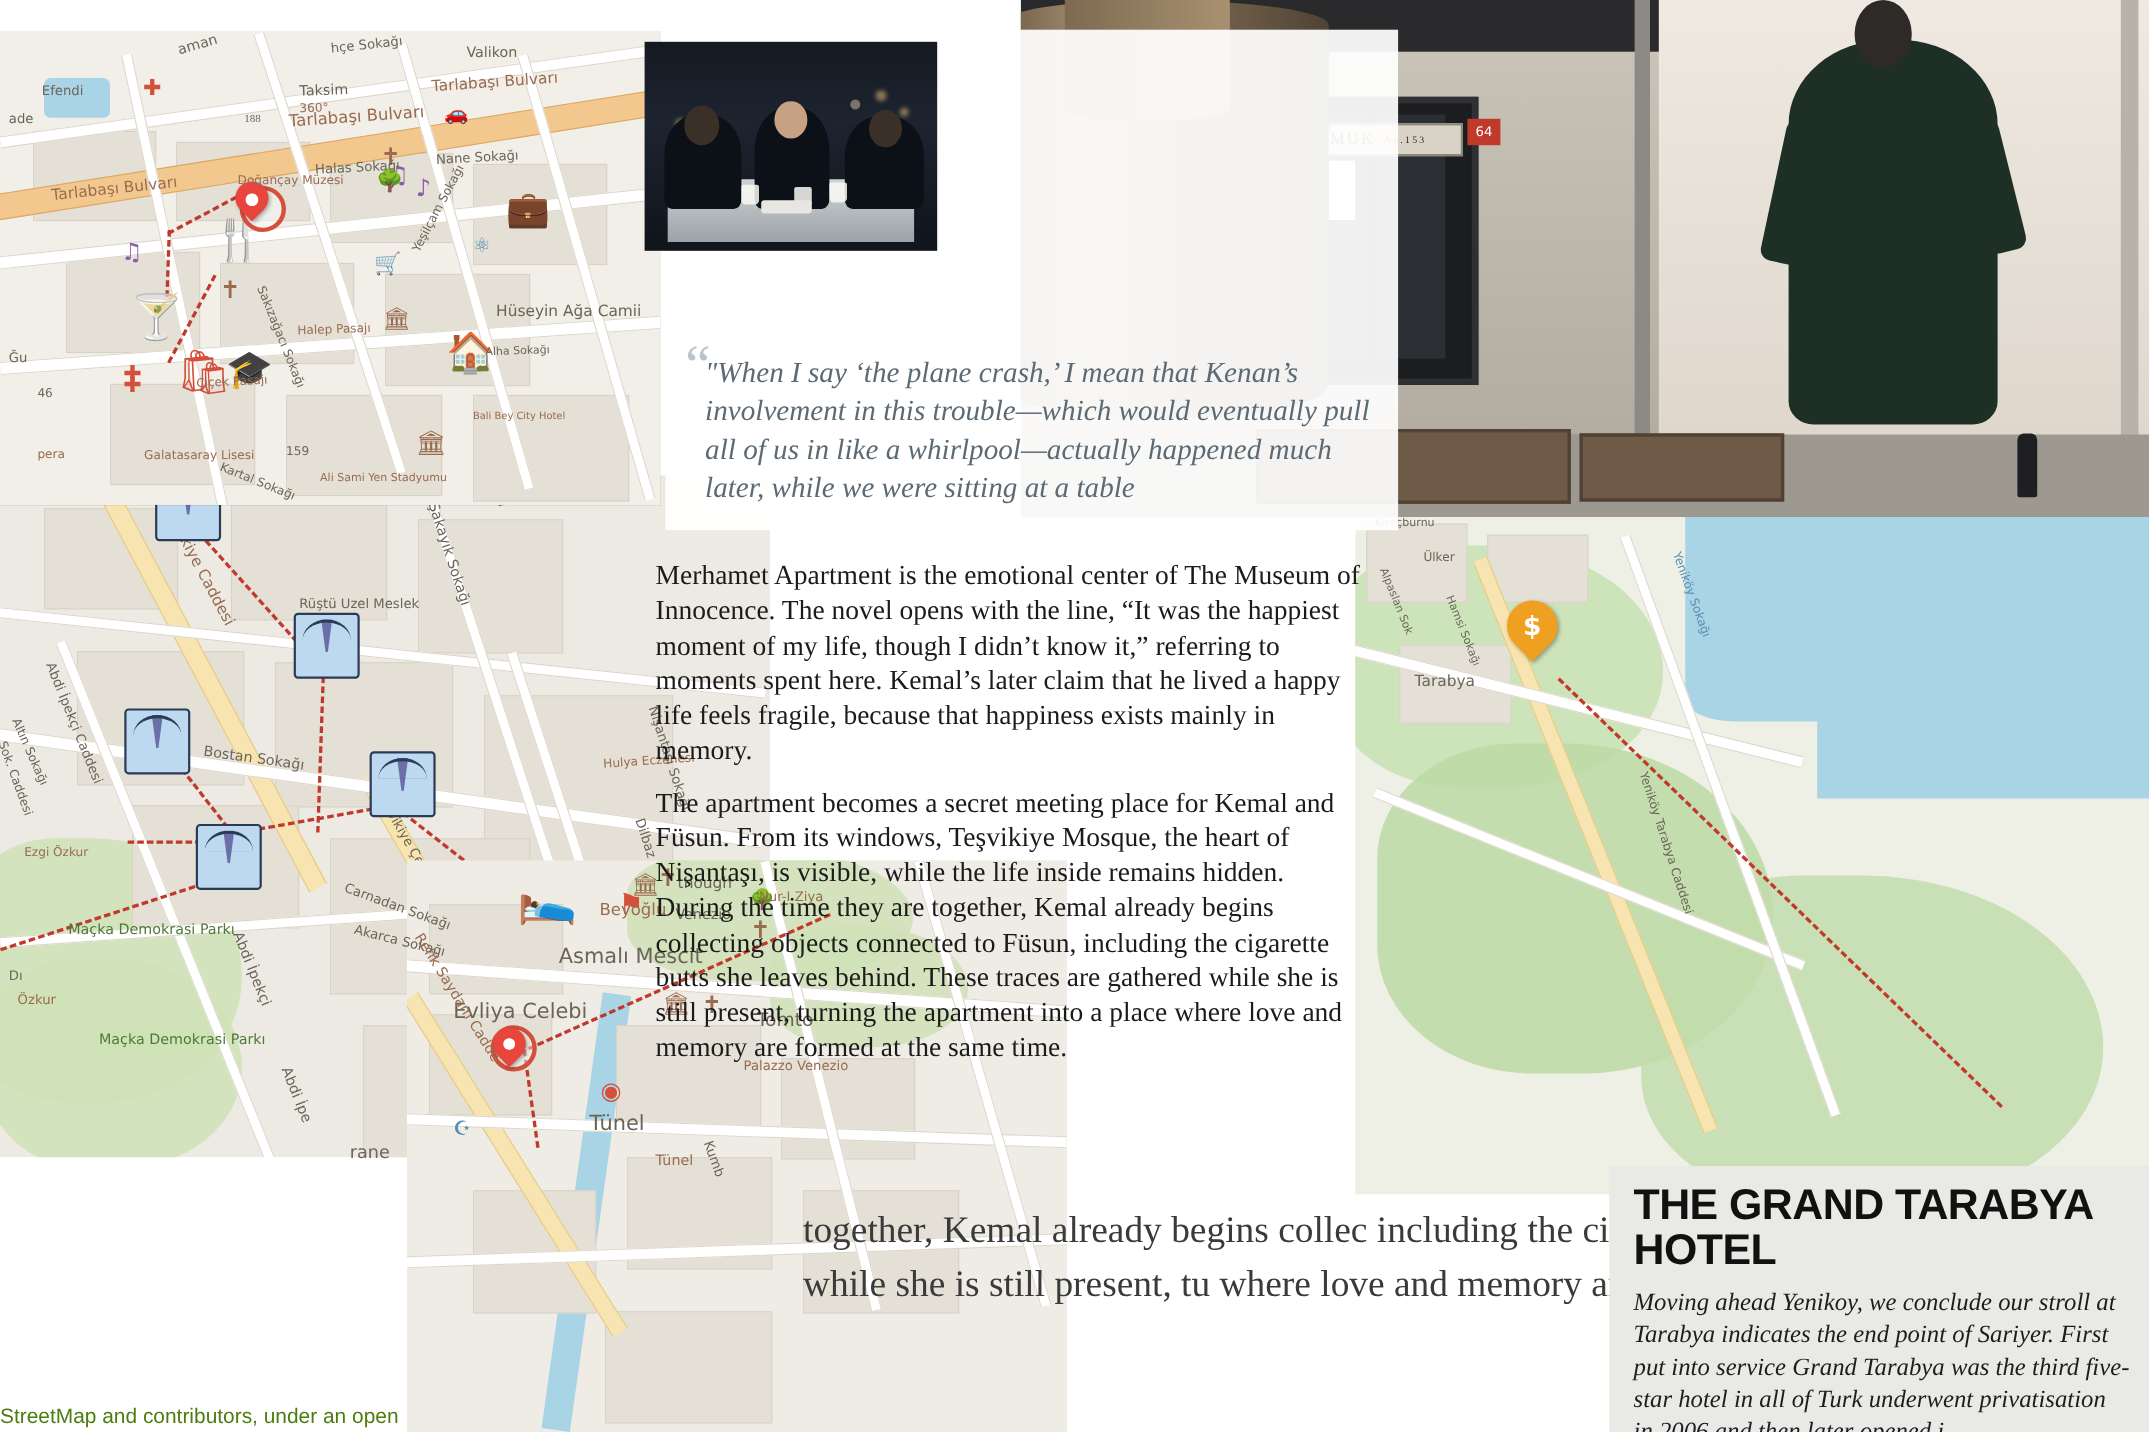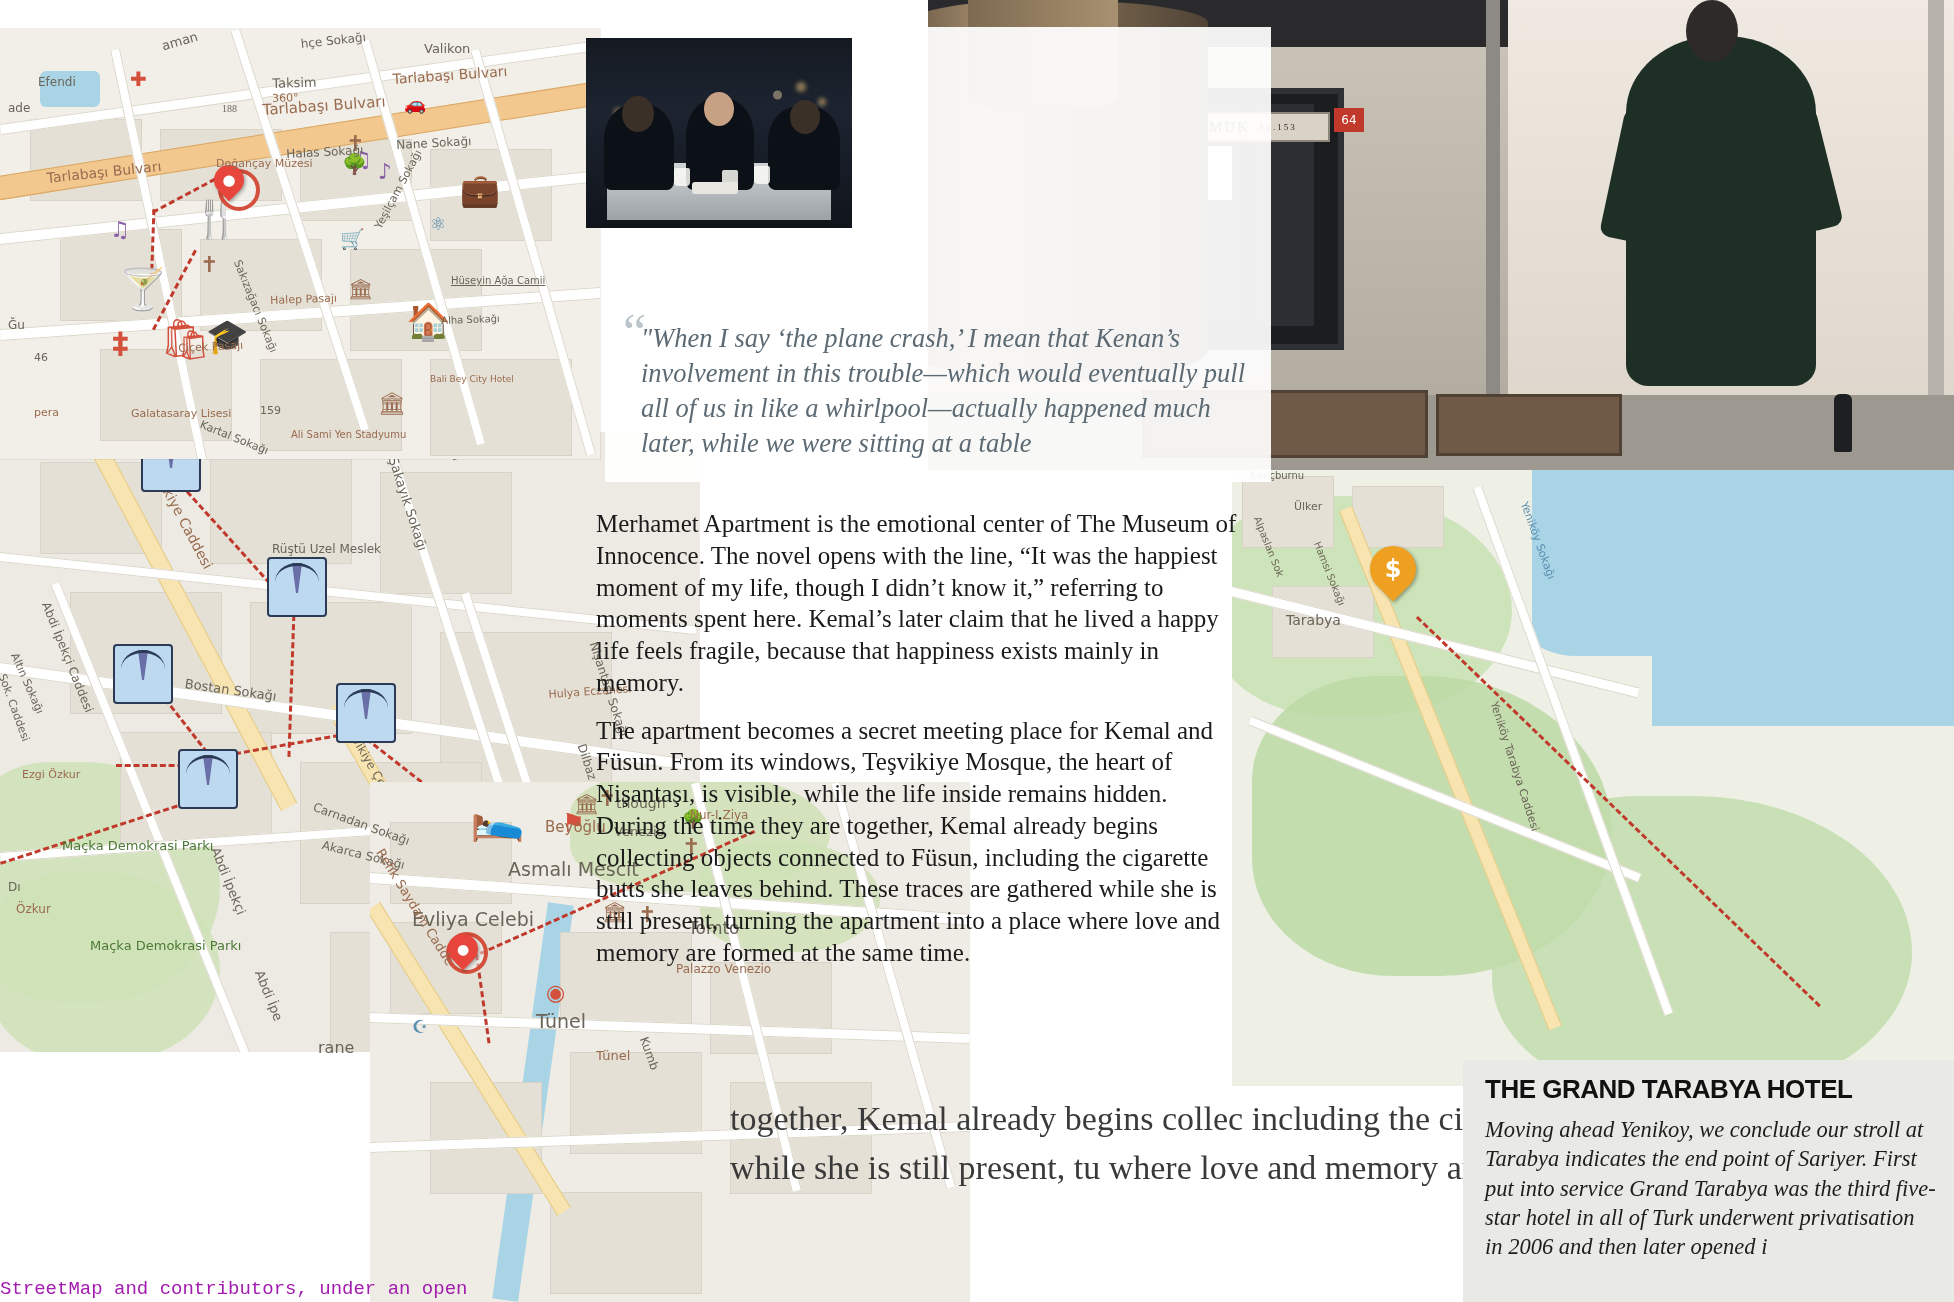--- a/index.html
+++ b/index.html
@@ -295,29 +295,29 @@
     font-size: 34px; line-height: 1.45; color: #3a3a3a;
   }
 
   
   #tarabya-card {
     left: 1463px; top: 1060px; width: 491px; height: 242px;
     background: #e9e9e6;
     padding: 16px 18px 0 22px;
     box-sizing: border-box;
   }
-  #tarabya-card .card-title { font-size: 26px; line-height: 1.04; }
+  #tarabya-card .card-title { font-size: 39px; line-height: 1.04; }
   #tarabya-card .card-body { font-style: italic; font-size: 22.5px; line-height: 1.3; margin-top: 12px; }
 
   .attrib {
     position: absolute;
     left: 0; bottom: 2px;
-    font-family: Liberation Mono, monospace;
+    font-family: Liberation Sans, sans-serif;
     font-size: 19px;
-    color: #a21caf;
+    color: #4d7c0f;
   }
 </style>
 </head>
 <body>
 
 <div class="stage">
 
   <div class="layer" id="map-nisantasi" style="left:0;top:432px;width:700px;height:620px;">
     <div class="map-base" style="background:#eceae3;"></div>
     <div class="map-green" style="left:-40px;top:330px;width:260px;height:240px;"></div>
@@ -439,21 +439,21 @@
   </div>
 
   <div class="layer" style="left:0;top:29px;width:600px;height:430px;" id="labels-beyoglu">
       <div class="maplabel " style="left: 272px; top: 47px; font-size: 13px; transform: rotate(-2deg);">Taksim</div>
       <div class="maplabel brown" style="left: 272px; top: 63px; font-size: 11px; transform: rotate(-2deg);">360°</div>
       <div class="maplabel brown" style="left: 262px; top: 72px; font-size: 15px; transform: rotate(-4deg);">Tarlabaşı Bulvarı</div>
       <div class="maplabel brown" style="left: 392px; top: 42px; font-size: 14px; transform: rotate(-4deg);">Tarlabaşı Bulvarı</div>
       <div class="maplabel brown" style="left: 46px; top: 141px; font-size: 14px; transform: rotate(-6deg);">Tarlabaşı Bulvarı</div>
       <div class="maplabel " style="left: 286px; top: 118px; font-size: 12px; transform: rotate(-3deg);">Halas Sokağı</div>
       <div class="maplabel " style="left: 396px; top: 109px; font-size: 12px; transform: rotate(-3deg);">Nane Sokağı</div>
-      <div class="maplabel " style="left: 451px; top: 246px; font-size: 10px; transform: rotate(0deg); text-decoration: underline;">Hüseyin Ağa Camii</div>
+      <div class="maplabel " style="left: 451px; top: 246px; font-size: 14px; transform: rotate(0deg);">Hüseyin Ağa Camii</div>
       <div class="maplabel brown" style="left: 216px; top: 128px; font-size: 11px; transform: rotate(0deg);">Doğançay Müzesi</div>
       <div class="maplabel " style="left: 372px; top: 196px; font-size: 11px; transform: rotate(-62deg);">Yeşilçam Sokağı</div>
       <div class="maplabel " style="left: 243px; top: 229px; font-size: 11px; transform: rotate(68deg);">Sakızağacı Sokağı</div>
       <div class="maplabel brown" style="left: 270px; top: 265px; font-size: 11px; transform: rotate(-2deg);">Halep Pasajı</div>
       <div class="maplabel brown" style="left: 178px; top: 313px; font-size: 11px; transform: rotate(-3deg);">Çiçek Pasajı</div>
       <div class="maplabel brown" style="left: 131px; top: 378px; font-size: 11px; transform: rotate(0deg);">Galatasaray Lisesi</div>
       <div class="maplabel " style="left: 203px; top: 389px; font-size: 11px; transform: rotate(22deg);">Kartal Sokağı</div>
       <div class="maplabel brown" style="left: 291px; top: 400px; font-size: 10px; transform: rotate(0deg);">Ali Sami Yen Stadyumu</div>
       <div class="maplabel brown" style="left: 430px; top: 345px; font-size: 9px; transform: rotate(0deg);">Bali Bey City Hotel</div>
       <div class="maplabel " style="left: 441px; top: 286px; font-size: 10px; transform: rotate(-2deg);">Alha Sokağı</div>

